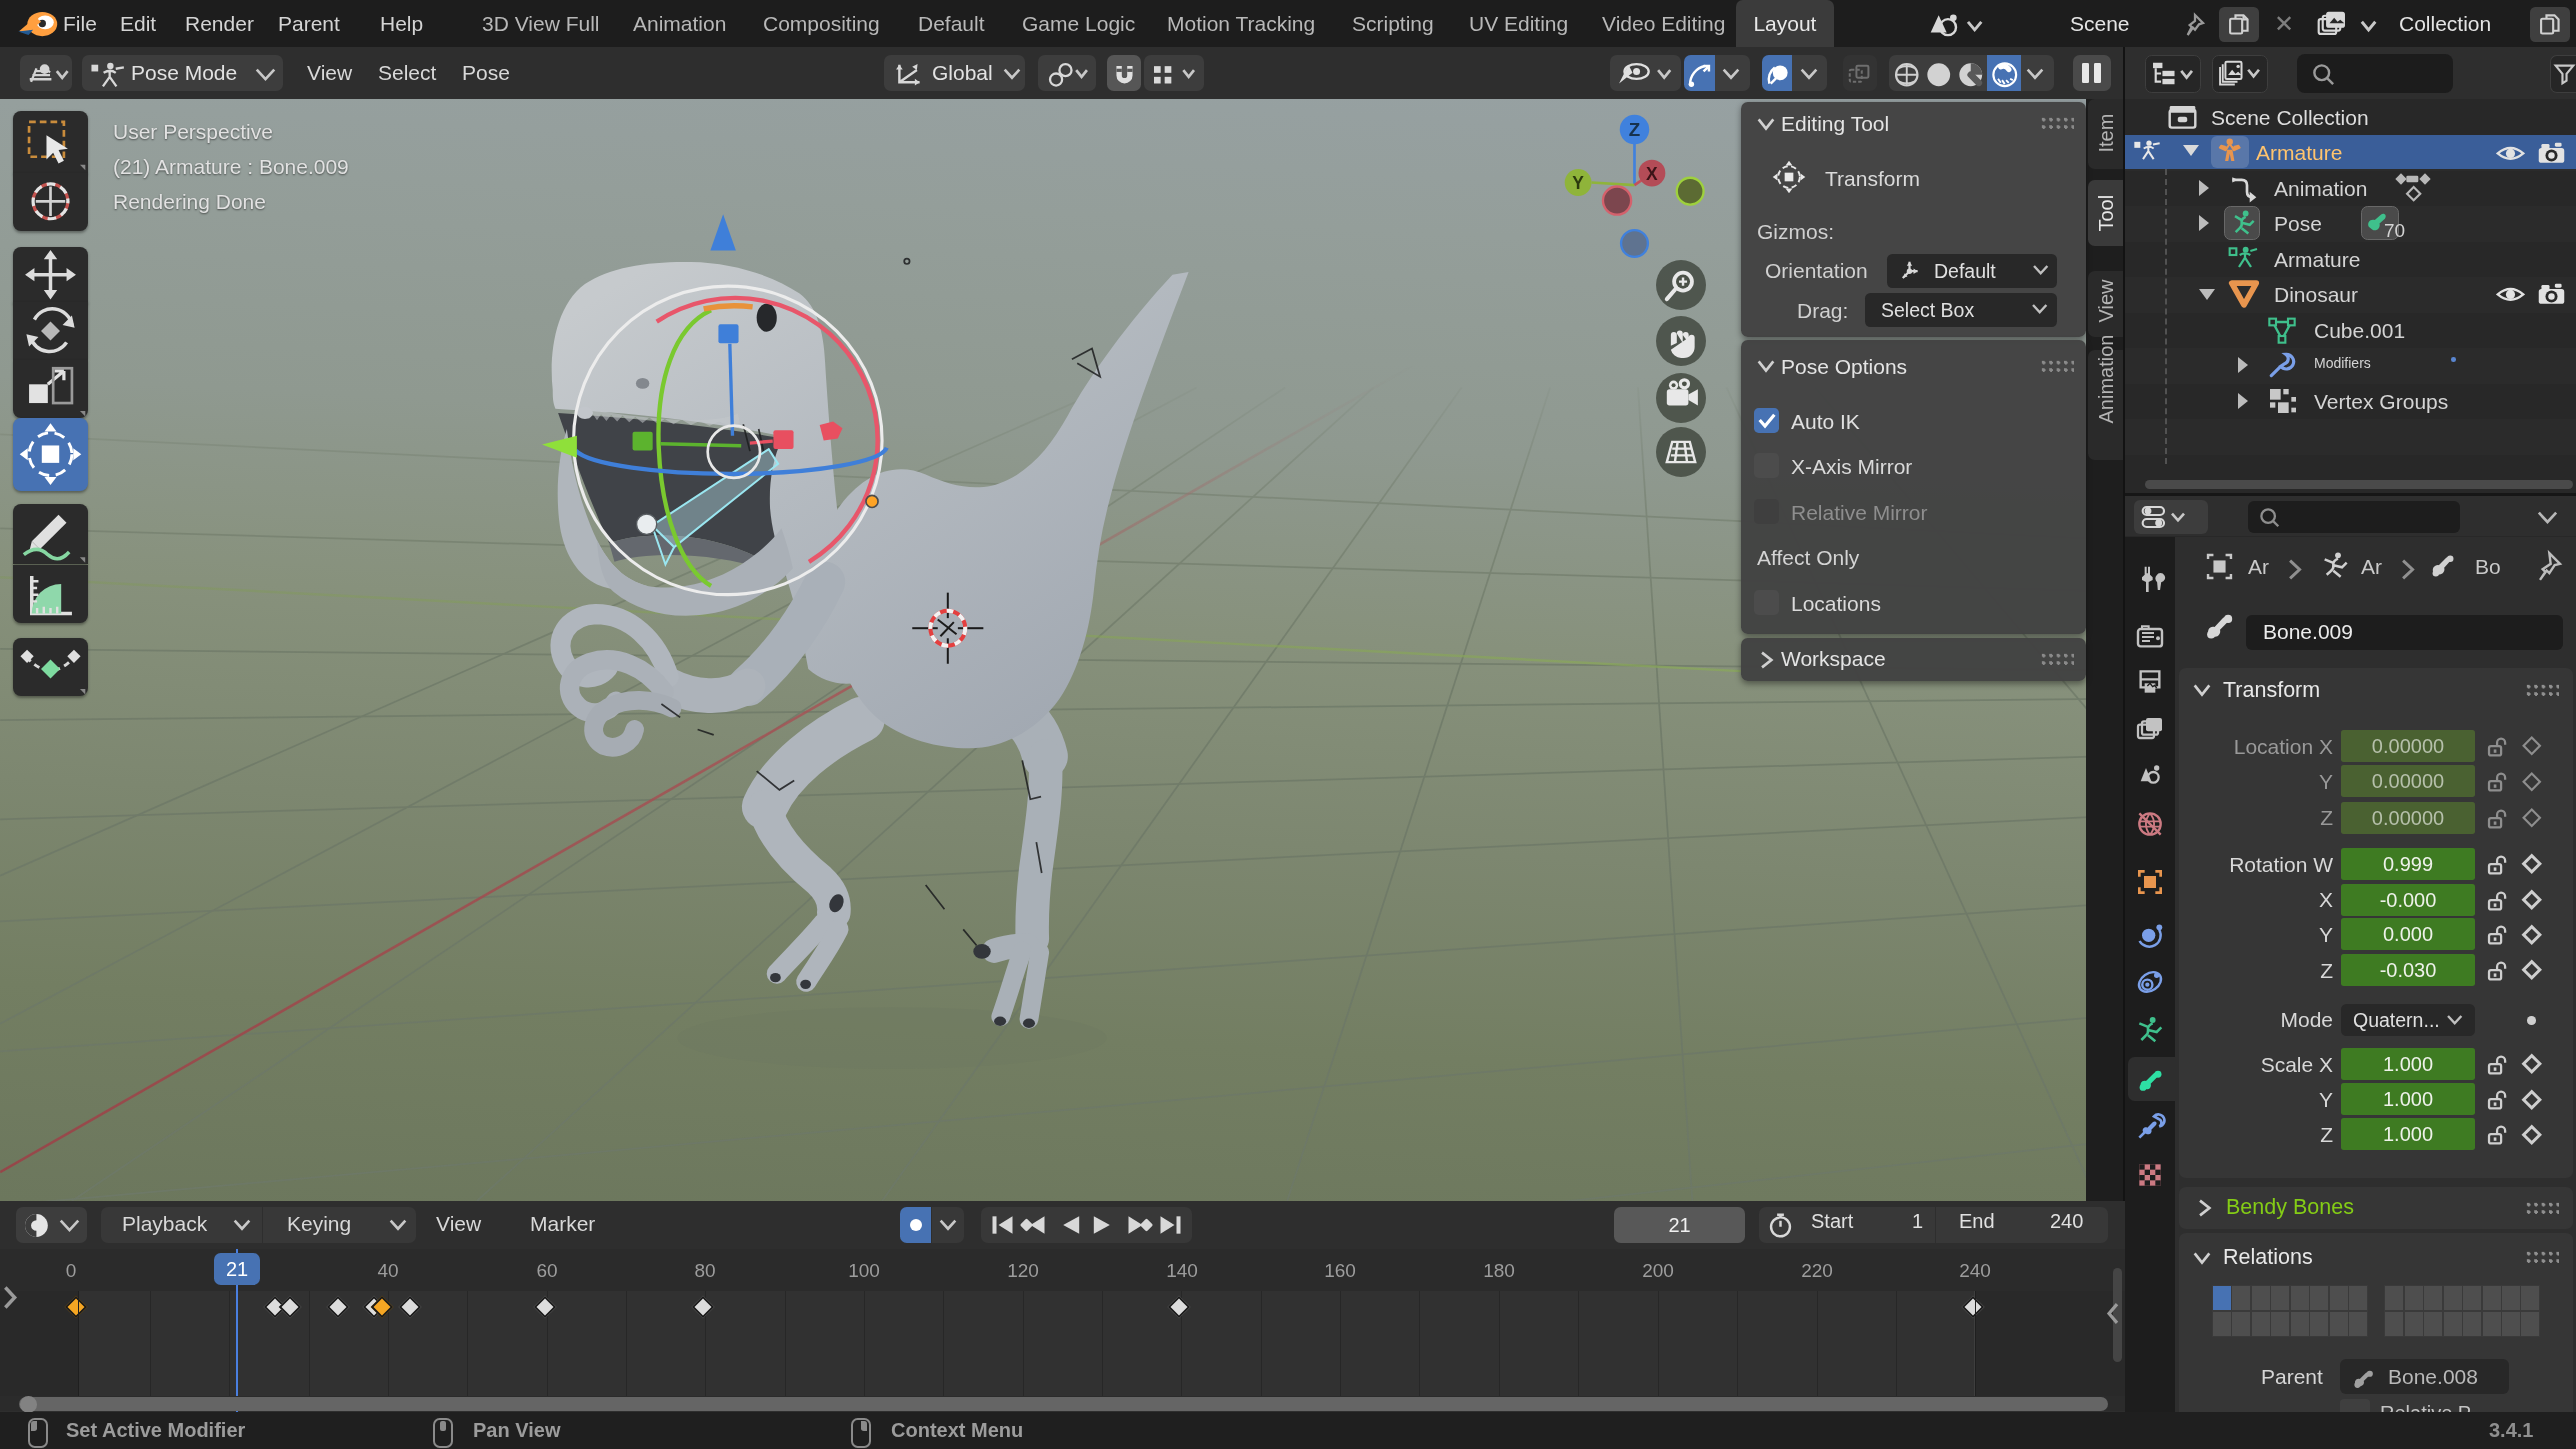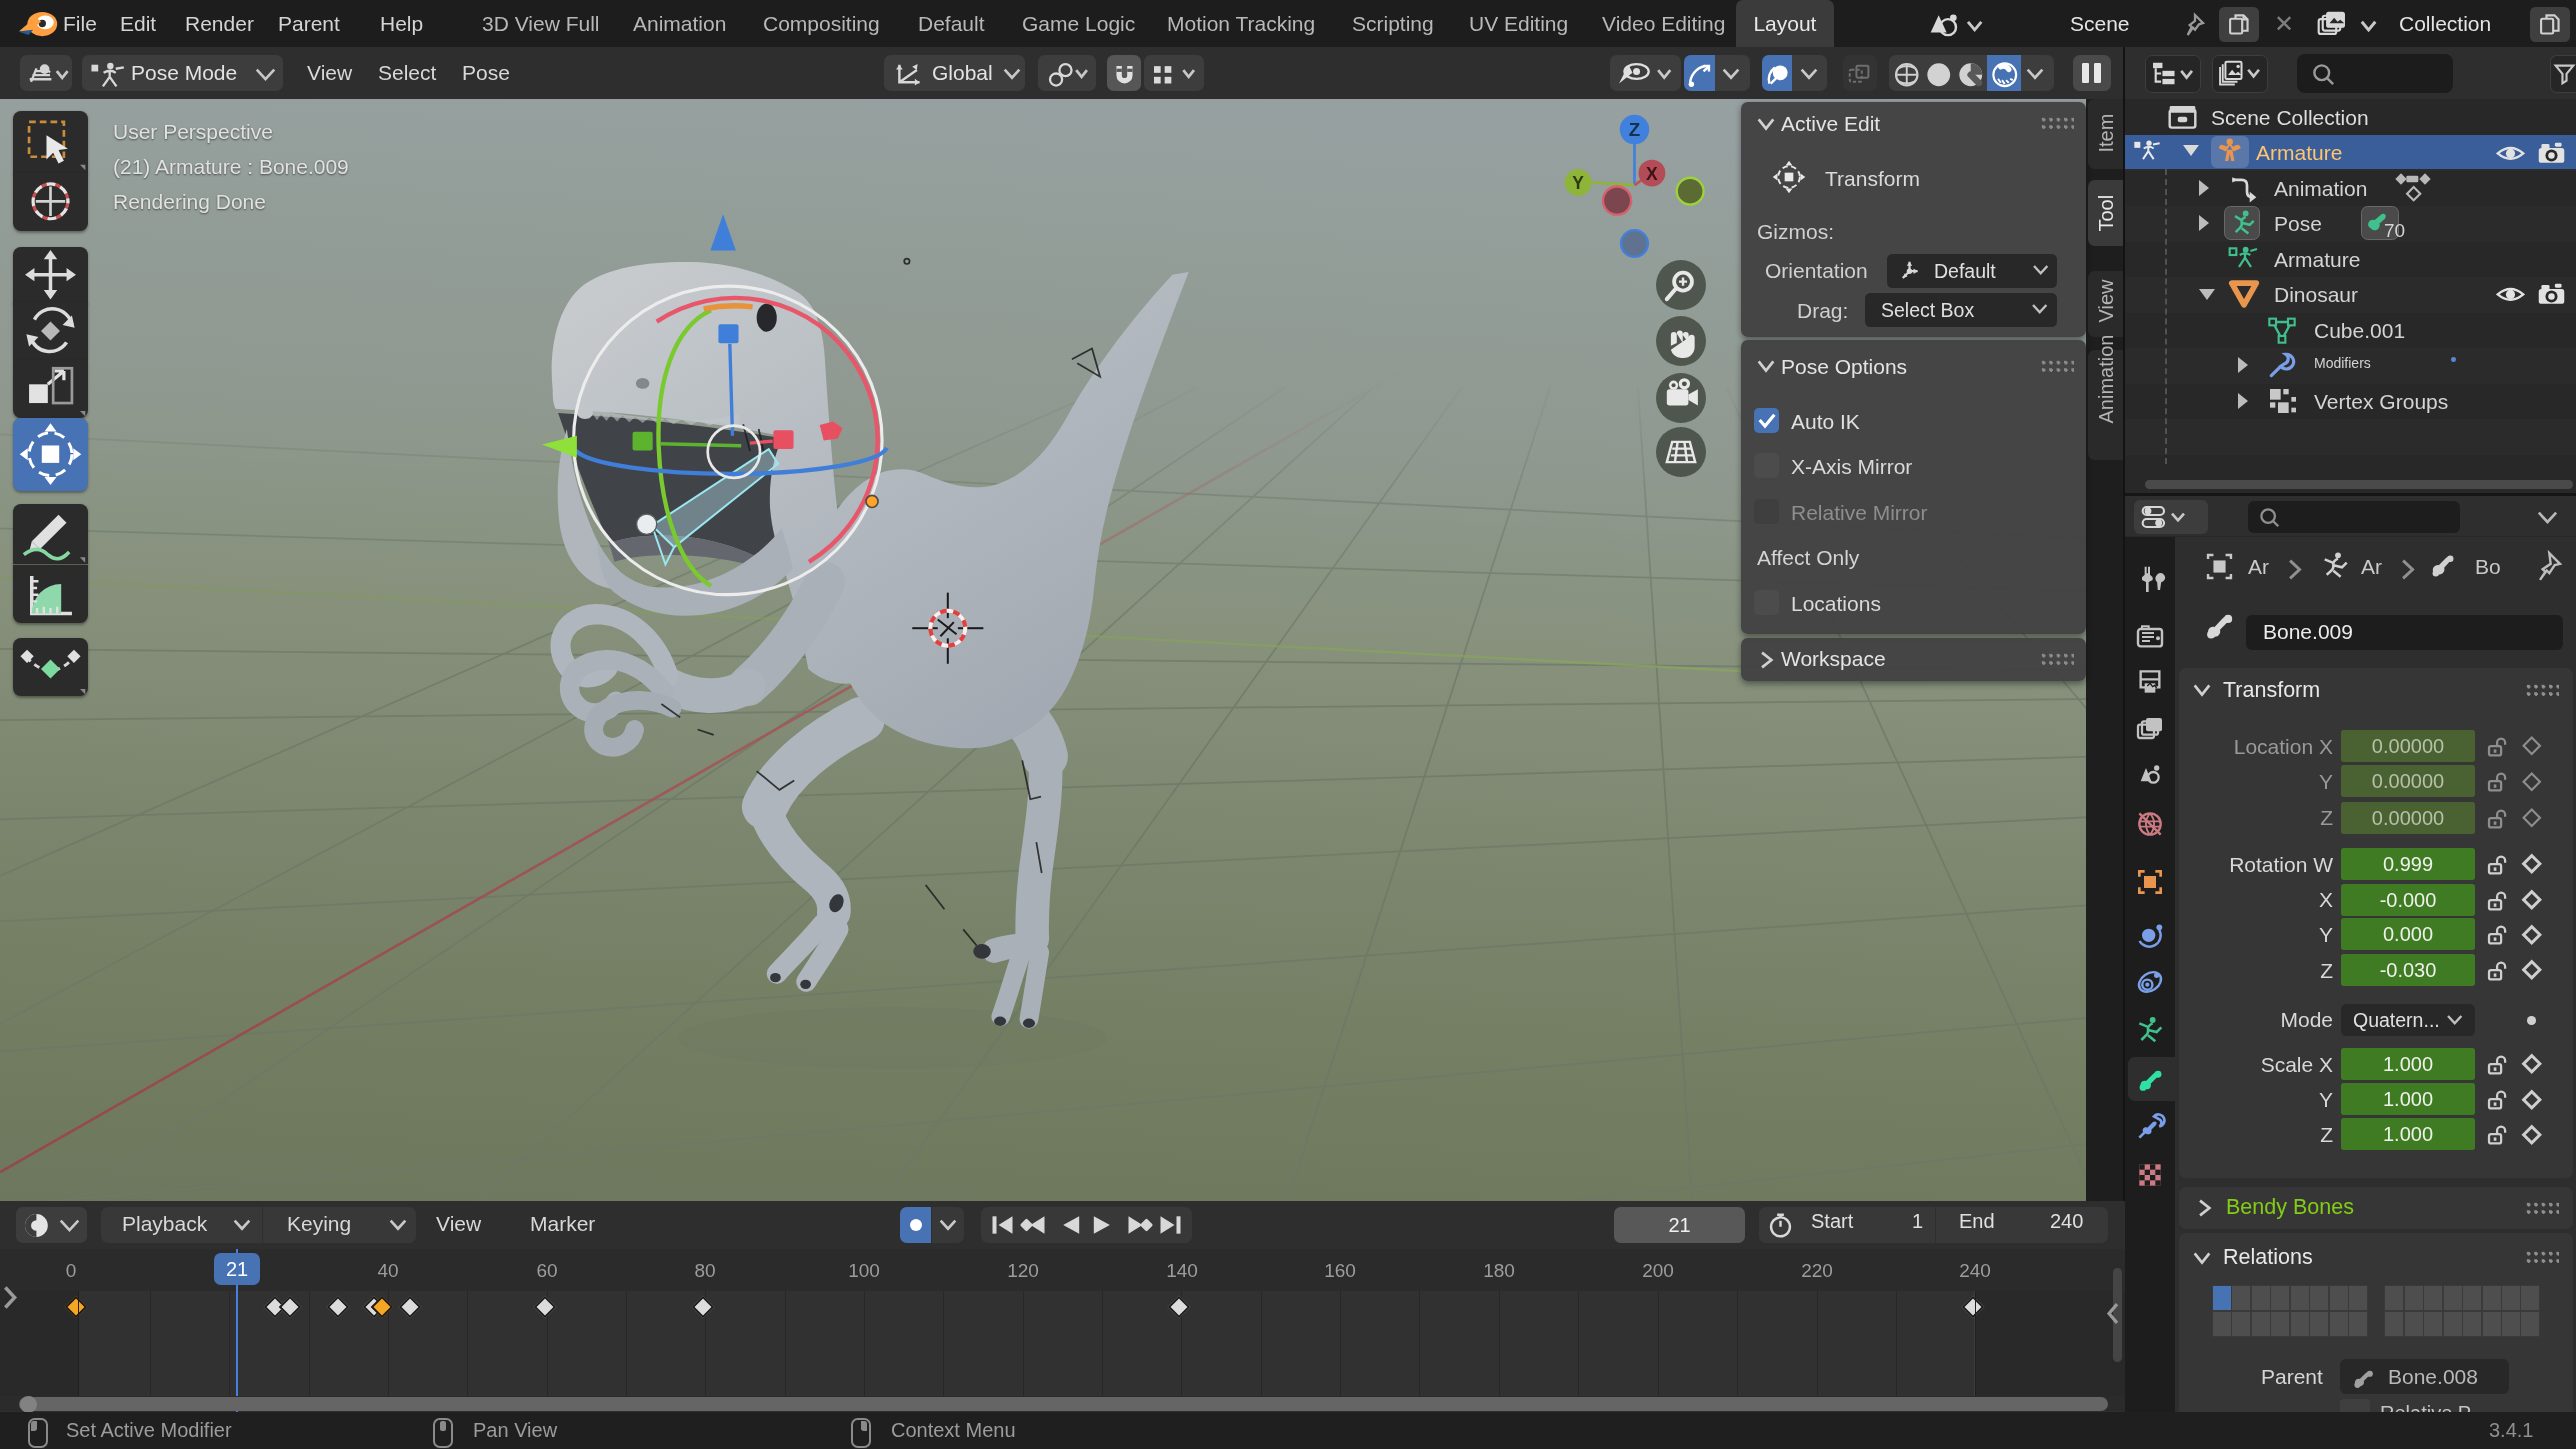--- a/index.html
+++ b/index.html
@@ -38,21 +38,21 @@
   #timeline { position:absolute; left:0; top:1201px; width:2125px; height:211px; background:#2e2e2e; }
   
   #status { position:absolute; left:0; top:1412px; width:2576px; height:37px; background:#1f1f1f; color:#9c9c9c; font-size:20px; }
   .kfd { position:absolute; width:16px; height:16px; background:#dcdcdc; border:2px solid #1a1a1a; transform:rotate(45deg); }
   .kfd.org { background:#f5a623; }
   .tnum { position:absolute; top:59px; width:54px; text-align:center; color:#9d9d9d; font-size:19px; }
   .mico { position:absolute; top:6px; width:20px; height:29.5px; border:2px solid #8a8a8a; border-radius:6.7px; }
   .mico::after { content:""; position:absolute; left:1.3px; top:1.3px; width:6px; height:9.4px; background:#8a8a8a; border-radius:2.7px 0 2.7px 0;}
   .mico.mid::after { left:4.7px; width:6px; border-radius:2px; }
   .mico.right::after { left:8px; border-radius:0 2.7px 0 2.7px; }
-  .strow { position:absolute; top:0; height:37px; line-height:37px; }
+  .strow { position:absolute; top:0; height:37px; line-height:37px;font-weight:bold; }
 </style>
 </head>
 <body>
 <div id="stage">
   <div id="topbar">
     <svg class="abs" style="left:17.4px;top:8px" width="46" height="31" viewBox="0 0 40 27">
       <ellipse cx="22" cy="14" rx="13" ry="10.5" fill="#ff9f3f"></ellipse>
       <ellipse cx="24.5" cy="12.5" rx="7.5" ry="6" fill="#fff"></ellipse>
       <circle cx="22" cy="13.5" r="3.2" fill="#2a2a2a"></circle>
       <path d="M2 20 L16 8 L21 12 L8 22 Z" fill="#ff9f3f"></path>
@@ -504,21 +504,21 @@
         </svg></div>
     <div class="vbtn" style="top:328px"><svg width="50" height="50" viewBox="0 0 37 37">
           <path d="M12 11 h13 l4 15 h-21 Z M12 16 h15 M11 21 h17 M16 11 l-2 15 M21 11 l2 15" fill="none" stroke="#e8e8e8" stroke-width="1.8"></path>
         </svg></div>
 
     <div class="abs" style="left:2086px;top:0;width:39px;height:1102px;background:#1e1e1e"></div>
     <div class="npanel" style="top:2.7px;height:235px">
       <svg class="abs" style="left:14.8px;top:12px" width="20" height="20" viewBox="0 0 15 15">
           <path d="M2 4 l5.5 7 l5.5 -7" fill="none" stroke="#d0d0d0" stroke-width="2"></path>
         </svg>
-      <div class="abs" style="left:40px;top:10.7px;font-size:21px;color:#e4e4e4">Active Edit</div>
+      <div class="abs" style="left:40px;top:10.7px;font-size:21px;color:#e4e4e4">Editing Tool</div>
       <div class="abs" style="left:299px;top:14.8px;width:34px;height:14.8px;background:radial-gradient(circle 2px at 3.4px 3.4px,#8a8a8a 2px,transparent 2px);background-size:7.4px 7.4px"></div>
       <svg class="abs" style="left:29px;top:56px" width="38" height="38" viewBox="0 0 28 28">
         <circle cx="14" cy="14" r="8" fill="none" stroke="#e8e8e8" stroke-width="1.4" stroke-dasharray="4 2.5"></circle>
         <rect x="10.8" y="10.8" width="6.4" height="6.4" fill="#e8e8e8"></rect>
         <path d="M14 2 l-2.5 3.5 h5 Z M14 26 l-2.5 -3.5 h5 Z M2 14 l3.5 -2.5 v5 Z M26 14 l-3.5 -2.5 v5 Z" fill="#e8e8e8"></path>
       </svg>
       <div class="abs" style="left:84px;top:65px;font-size:21px;color:#dadada">Transform</div>
       <div class="abs" style="left:16px;top:118px;font-size:21px;color:#d0d0d0">Gizmos:</div>
       <div class="abs" style="left:24px;top:157px;font-size:21px;color:#d0d0d0">Orientation</div>
       <div class="ddown" style="left:146px;top:152px;width:170px;height:34px">

